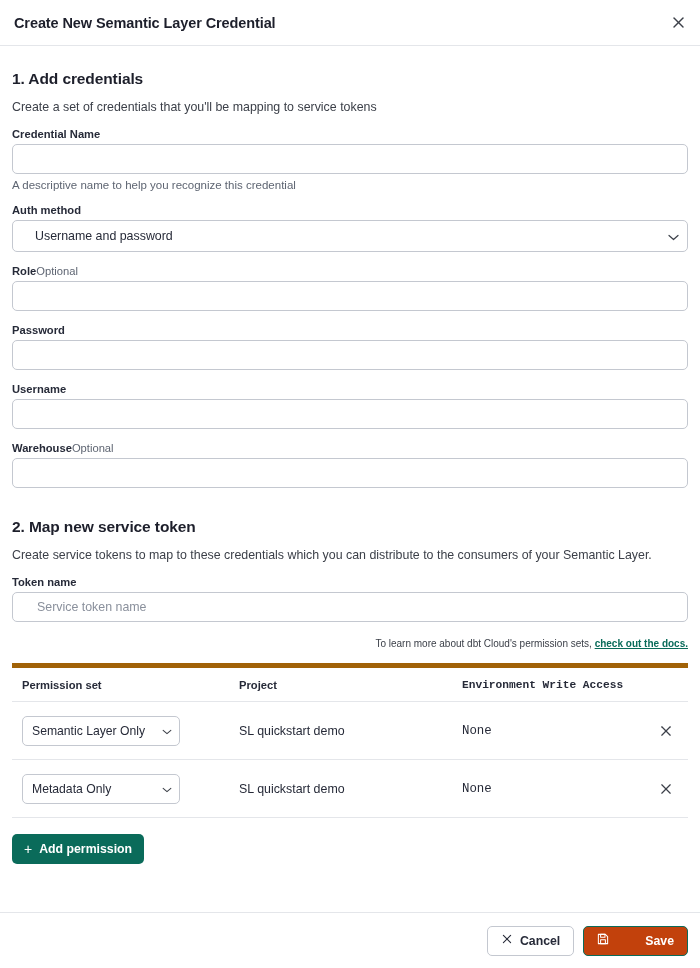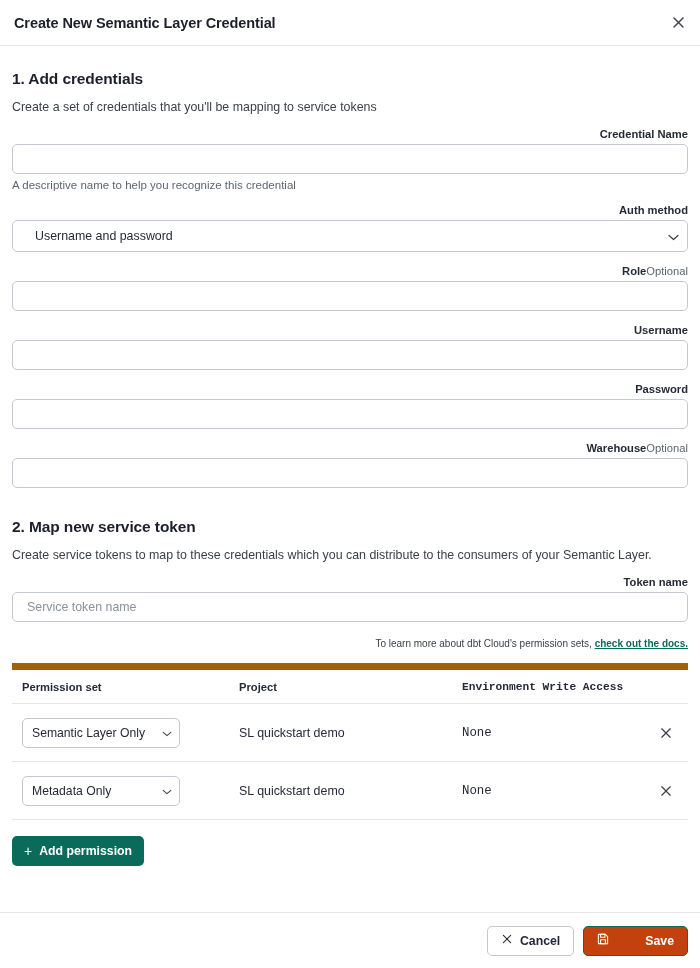--- a/index.html
+++ b/index.html
@@ -62,44 +62,43 @@
     letter-spacing: -0.1px;
   }
   .section-desc {
     font-size: 12.4px;
     color: #3c4049;
     margin: 0 0 14px 0;
   }
   .field { margin-bottom: 13px; }
   .field-label-row {
     display: flex;
-    justify-content: flex-end;
+    justify-content: flex-start;
     align-items: baseline;
     margin-bottom: 4px;
-    margin-left: 32px;
   }
   .field-label {
     font-size: 11.2px;
     font-weight: bold;
     color: #262a38;
   }
   .field-optional {
     font-size: 11.2px;
     color: #5e6572;
   }
   .text-input {
     width: 100%;
     height: 30px;
     border: 1px solid #c4c8d0;
     border-radius: 5px;
     background: #fff;
     font-size: 12.4px;
     font-family: "Liberation Sans", sans-serif;
     color: #262a38;
-    padding: 0 14px;
+    padding: 0 24px;
     outline: none;
   }
   .text-input::placeholder { color: #8a909c; }
   .field-help {
     font-size: 11.5px;
     color: #5e6572;
     margin-top: 5px;
   }
   .select-wrap { position: relative; }
   .select-input {
@@ -135,21 +134,21 @@
   .docs-link {
     color: #0a6b5a;
     text-decoration: underline;
     font-weight: bold;
     cursor: pointer;
   }
 
   
   .perm-table {
     width: 100%;
-    border-top: 7px solid #a16207;
+    border-top: 5px solid #a16207;
   }
   .perm-head {
     display: flex;
     align-items: center;
     height: 34px;
     border-bottom: 1px solid #e4e6ea;
     padding: 0 10px;
   }
   .perm-head .col { font-size: 11.2px; font-weight: bold; color: #262a38; }
   .col-perm { width: 185px; }
@@ -290,30 +289,30 @@
     <div class="field">
       <div class="field-label-row">
         <span class="field-label">Role</span>
         <span class="field-optional">Optional</span>
       </div>
       <input class="text-input" type="text" value="" placeholder="" style="">
     </div>
 
     <div class="field">
       <div class="field-label-row">
+        <span class="field-label">Password</span>
+      </div>
+      <input class="text-input" type="password" value="" placeholder="" style="">
+    </div>
+
+    <div class="field">
+      <div class="field-label-row">
         <span class="field-label">Username</span>
       </div>
       <input class="text-input" type="text" value="" placeholder="" style="">
-    </div>
-
-    <div class="field">
-      <div class="field-label-row">
-        <span class="field-label">Password</span>
-      </div>
-      <input class="text-input" type="password" value="" placeholder="" style="">
     </div>
 
     <div class="field">
       <div class="field-label-row">
         <span class="field-label">Warehouse</span>
         <span class="field-optional">Optional</span>
       </div>
       <input class="text-input" type="text" value="" placeholder="" style="">
     </div>
 

